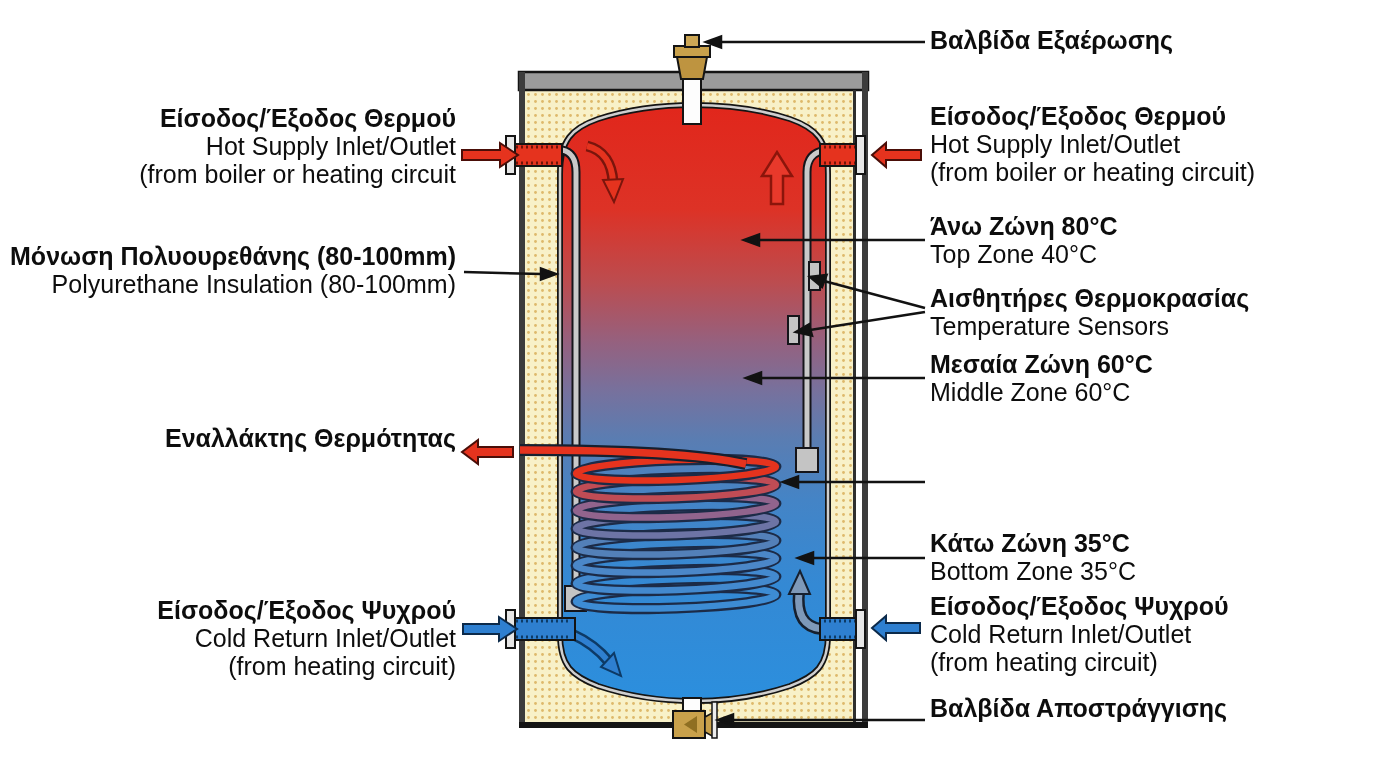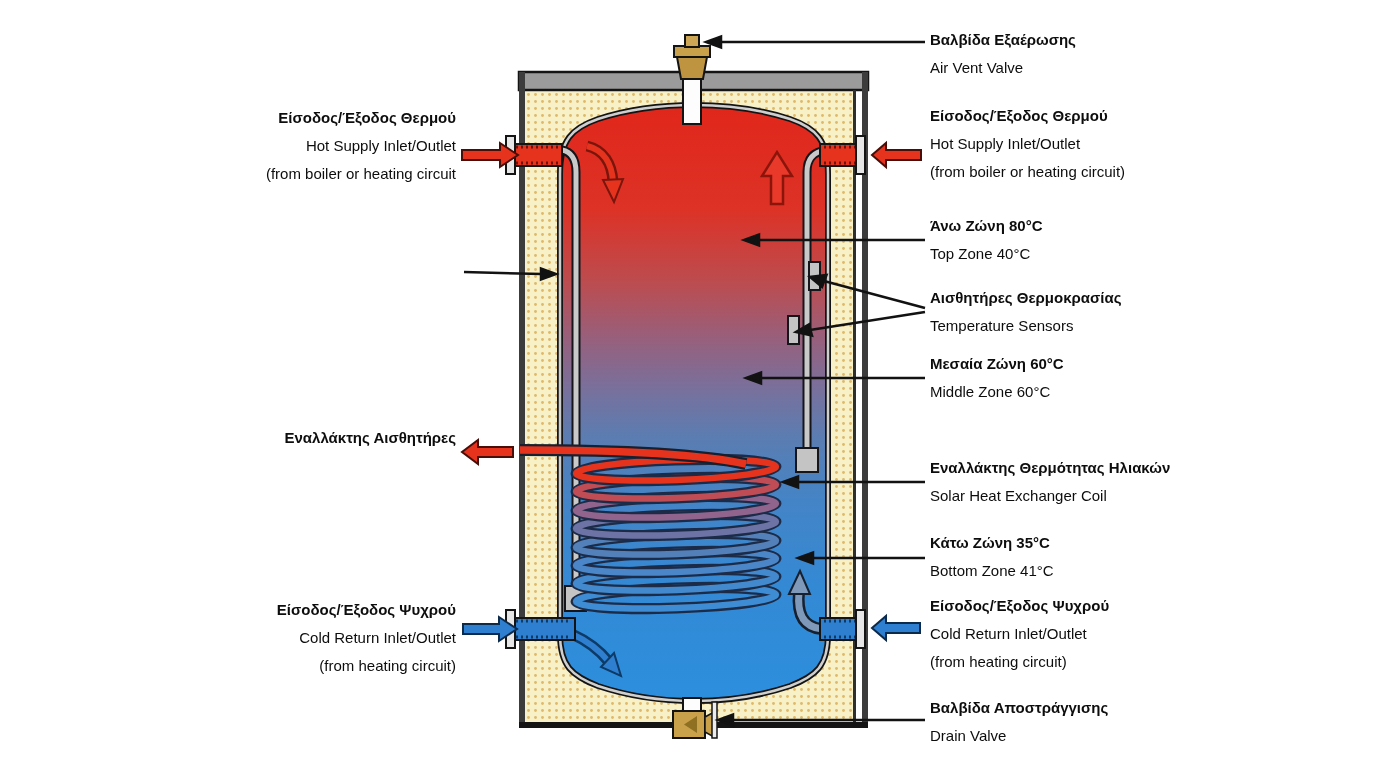--- a/index.html
+++ b/index.html
@@ -1,19 +1,19 @@
 <!DOCTYPE html>
 <html><head>
 <meta charset="utf-8">
 <style>
   html,body{margin:0;padding:0;background:#ffffff;}
   #stage{position:relative;width:1376px;height:768px;background:#ffffff;overflow:hidden;
          font-family:"Liberation Sans",sans-serif;color:#0d0d0d;}
   #gfx{position:absolute;left:0;top:0;}
-  .lbl{position:absolute;line-height:28px;font-size:15px;white-space:nowrap;}
+  .lbl{position:absolute;line-height:28px;font-size:25px;white-space:nowrap;}
   .lbl.left{left:0;width:456px;text-align:right;}
   .lbl.right{left:930px;width:446px;text-align:left;}
   .gr{font-weight:700;}
   .en{font-weight:400;}
   .en.b{font-weight:400;}
   .note{font-weight:400;}
 </style>
 </head>
 <body>
 
@@ -196,75 +196,73 @@
         <polygon points="798,476.5 798,487.5 783,482"></polygon>
     <line x1="925" y1="558" x2="812" y2="558"></line> 
         <polygon points="813,552.5 813,563.5 798,558"></polygon>
     <line x1="925" y1="720" x2="732" y2="720"></line> 
         <polygon points="733,714.5 733,725.5 718,720"></polygon>
   </g>
 </svg>
 
 <div class="lbl right" style="top:26px">
   <div class="gr">Βαλβίδα Εξαέρωσης</div>
-  <div class="en">Air Vent Valve</div>
 </div>
 
 <div class="lbl left" style="top:104px">
   <div class="gr">Είσοδος/Έξοδος Θερμού</div>
   <div class="en b">Hot Supply Inlet/Outlet</div>
   <div class="note">(from boiler or heating circuit</div>
 </div>
 
 <div class="lbl right" style="top:102px">
   <div class="gr">Είσοδος/Έξοδος Θερμού</div>
   <div class="en b">Hot Supply Inlet/Outlet</div>
   <div class="note">(from boiler or heating circuit)</div>
 </div>
 
+<div class="lbl left" style="top:242px">
+  <div class="gr">Μόνωση Πολυουρεθάνης (80-100mm)</div>
+  <div class="en">Polyurethane Insulation (80-100mm)</div>
+</div>
 
 <div class="lbl right" style="top:212px">
   <div class="gr">Άνω Ζώνη 80°C</div>
   <div class="en">Top Zone 40°C</div>
 </div>
 
 <div class="lbl right" style="top:284px">
   <div class="gr">Αισθητήρες Θερμοκρασίας</div>
   <div class="en">Temperature Sensors</div>
 </div>
 
 <div class="lbl right" style="top:350px">
   <div class="gr">Μεσαία Ζώνη 60°C</div>
   <div class="en">Middle Zone 60°C</div>
 </div>
 
 <div class="lbl left" style="top:424px">
-  <div class="gr">Εναλλάκτης Αισθητήρες</div>
-</div>
-
-<div class="lbl right" style="top:454px">
-  <div class="gr">Εναλλάκτης Θερμότητας Ηλιακών</div>
-  <div class="en">Solar Heat Exchanger Coil</div>
-</div>
+  <div class="gr">Εναλλάκτης Θερμότητας</div>
+</div>
+
 
 <div class="lbl right" style="top:529px">
   <div class="gr">Κάτω Ζώνη 35°C</div>
-  <div class="en">Bottom Zone 41°C</div>
+  <div class="en">Bottom Zone 35°C</div>
 </div>
 
 <div class="lbl left" style="top:596px">
   <div class="gr">Είσοδος/Έξοδος Ψυχρού</div>
   <div class="en b">Cold Return Inlet/Outlet</div>
   <div class="note">(from heating circuit)</div>
 </div>
 
 <div class="lbl right" style="top:592px">
   <div class="gr">Είσοδος/Έξοδος Ψυχρού</div>
   <div class="en b">Cold Return Inlet/Outlet</div>
   <div class="note">(from heating circuit)</div>
 </div>
 
 <div class="lbl right" style="top:694px">
   <div class="gr">Βαλβίδα Αποστράγγισης</div>
-  <div class="en">Drain Valve</div>
 </div>
 
 </div>
 
 </body></html>

